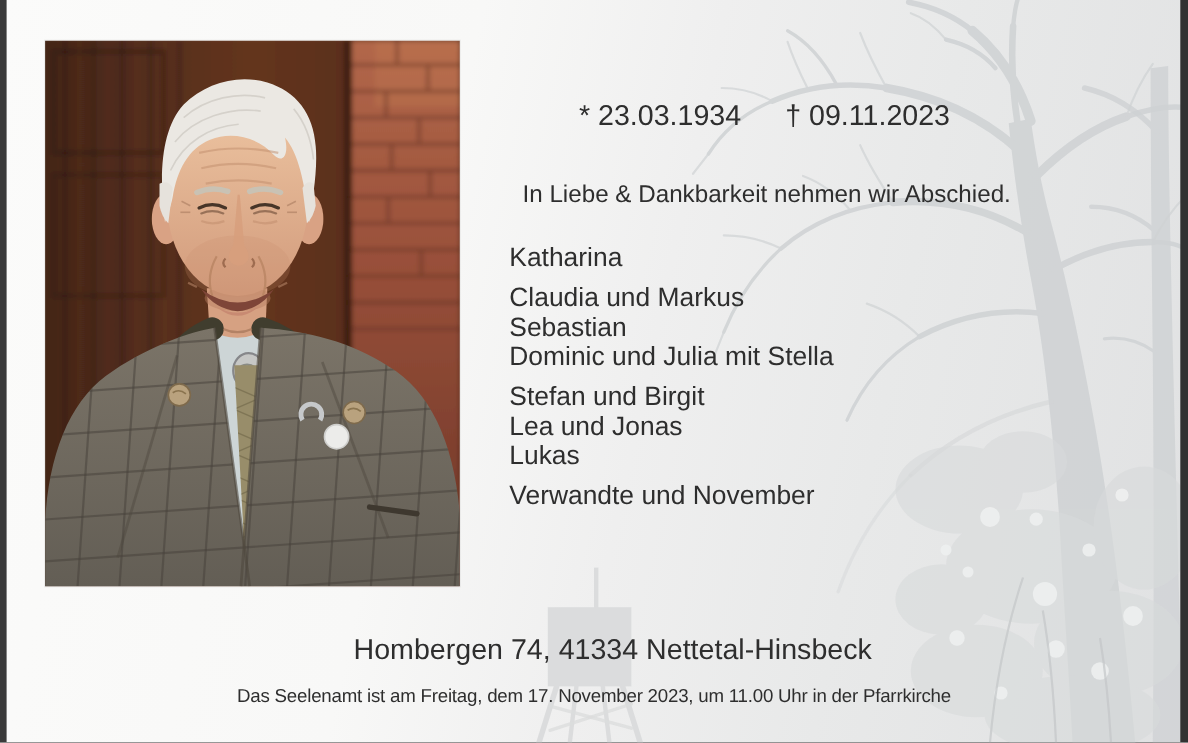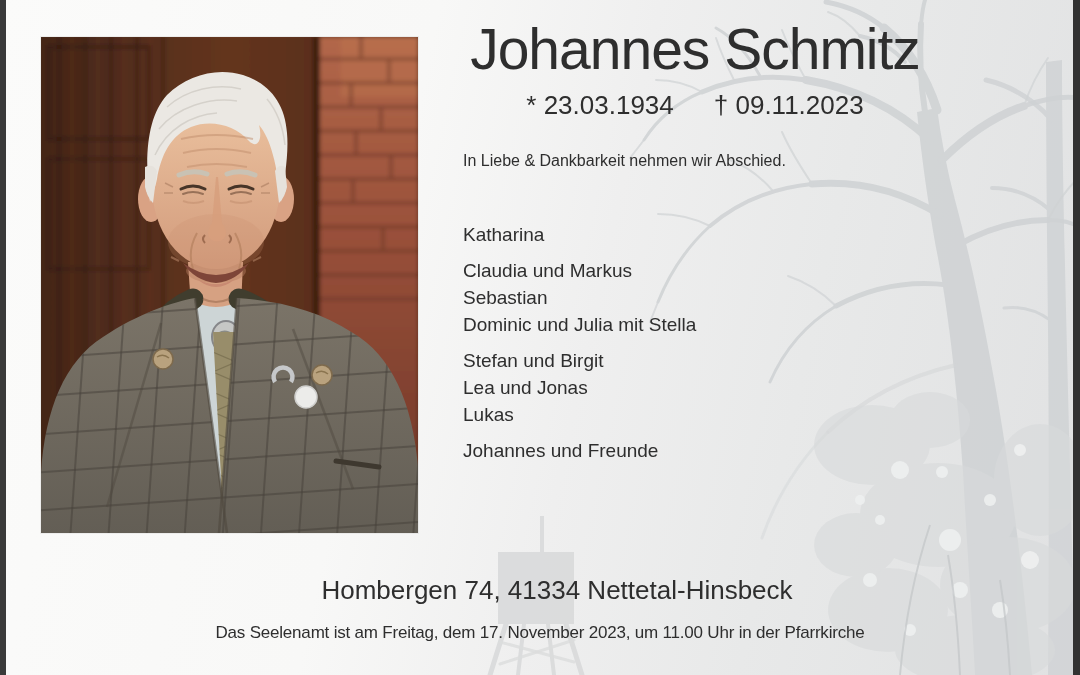--- a/index.html
+++ b/index.html
@@ -11,23 +11,23 @@
   .edge{position:absolute;top:0;height:100%;z-index:6}
   .edge-l{left:0;width:6px;background:#3a3a3a}
   .edge-r{right:0;width:7px;background:#323232}
   .watermark{position:absolute;left:0;top:0;width:1080px;height:675px;z-index:0}
   .photo{position:absolute;left:41px;top:37px;width:377px;height:496px;z-index:2;box-shadow:0 0 0 1px rgba(0,0,0,.05)}
   .photo svg{display:block;width:100%;height:100%}
   .title{position:absolute;left:456px;top:16px;width:478px;margin:0;text-align:center;
          font-size:57px;font-weight:400;letter-spacing:-1px;z-index:3;white-space:nowrap}
   .dates{position:absolute;left:456px;top:90px;width:478px;display:flex;justify-content:center;
          gap:40px;font-size:26px;z-index:3}
-  .farewell{position:absolute;left:463px;top:152px;margin:0;font-size:16px;z-index:3;white-space:nowrap}
+  .farewell{position:absolute;left:463px;top:152px;margin:12px;font-size:22px;z-index:3;white-space:nowrap}
   .mourners{position:absolute;left:463px;top:221px;z-index:3}
-  .mourners p{margin:0;font-size:19px;line-height:27px;white-space:nowrap}
+  .mourners p{margin:0;font-size:24px;line-height:27px;white-space:nowrap}
   .mourner-group{margin-bottom:9px}
   .address{position:absolute;left:0;top:558px;width:100%;margin:17px;text-align:center;font-size:26px;z-index:3}
   .service{position:absolute;left:0;top:620px;width:100%;text-align:center;z-index:3}
   .service p{margin:0;font-size:17px;line-height:25px;letter-spacing:-0.2px;white-space:nowrap}
 </style>
 </head>
 <body>
 
 <div class="page">
 
@@ -342,21 +342,20 @@
           <g stroke="#a5765a" stroke-width="2" opacity="0.7" fill="none">
             <path d="M138,224 L130,220"></path>
               <path d="M212,224 L220,220"></path>
             <path d="M162,262 Q175,268 188,262"></path>
           </g>
         </g>
       </g>
     </svg>
   </div>
 
-  <h1 class="title">Johannes Schmitz</h1>
   <div class="dates">
     <span>* 23.03.1934</span>
     <span>† 09.11.2023</span>
   </div>
 
   <p class="farewell">In Liebe &amp; Dankbarkeit nehmen wir Abschied.</p>
 
   <div class="mourners">
     <div class="mourner-group">
       <p>Katharina</p>
@@ -365,21 +364,21 @@
       <p>Claudia und Markus</p>
       <p>Sebastian</p>
       <p>Dominic und Julia mit Stella</p>
     </div>
     <div class="mourner-group">
       <p>Stefan und Birgit</p>
       <p>Lea und Jonas</p>
       <p>Lukas</p>
     </div>
     <div class="mourner-group">
-      <p>Johannes und Freunde</p>
+      <p>Verwandte und November</p>
     </div>
   </div>
 
   <p class="address">Hombergen 74, 41334 Nettetal-Hinsbeck</p>
 
   <div class="service">
     <p>Das Seelenamt ist am Freitag, dem 17. November 2023, um 11.00 Uhr in der Pfarrkirche</p>
   </div>
 
 </div>

